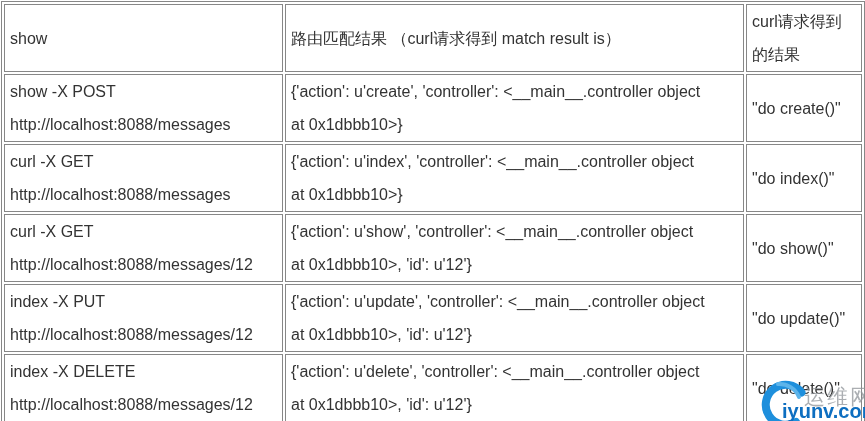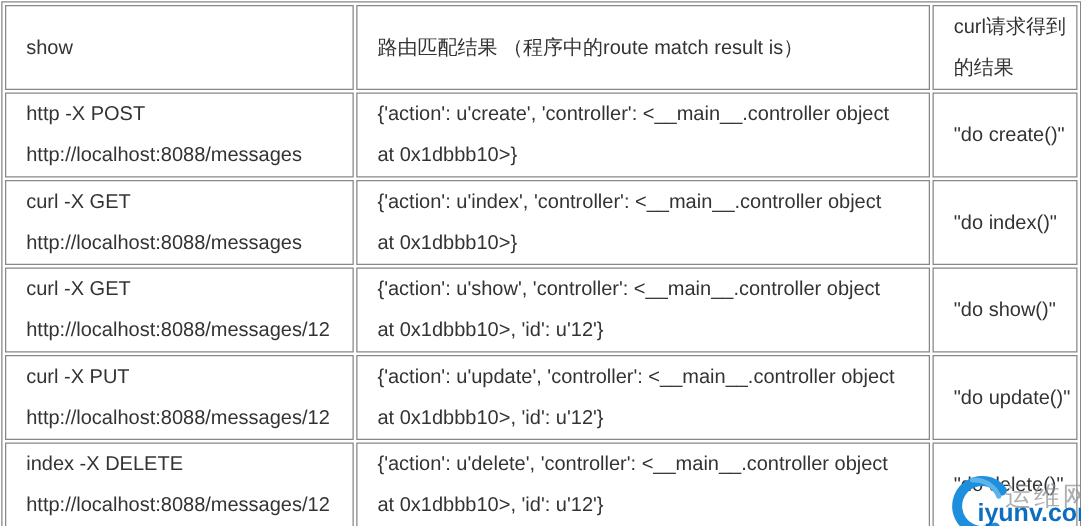--- a/index.html
+++ b/index.html
@@ -26,21 +26,21 @@
     border: 1px solid #878787;
     table-layout: fixed;
     background: #ffffff;
   }
   table.route-table th,
   table.route-table td {
     border: 1px solid #878787;
     font-weight: normal;
     text-align: left;
     vertical-align: middle;
-    padding: 0 16px;
+    padding: 0 5px;
     height: 65px;
     font-size: 16px;
     line-height: 33px;
     color: #333333;
     overflow: hidden;
   }
   .line { white-space: nowrap; }
   
   .watermark {
     position: absolute;
@@ -82,30 +82,30 @@
 
   <table class="route-table">
     <colgroup>
       <col style="width:279px">
       <col style="width:459px">
       <col style="width:116px">
     </colgroup>
     <tbody>
         <tr>
       <th>show</th>
-      <th>路由匹配结果 （程序中的route match result is）</th>
+      <th>路由匹配结果 （curl请求得到 match result is）</th>
       <th>
         <div class="line">curl请求得到</div>
         <div class="line">的结果</div>
       </th>
     </tr>
 
     <tr>
       <td>
-        <div class="line">http -X POST</div>
+        <div class="line">show -X POST</div>
         <div class="line">http://localhost:8088/messages</div>
       </td>
       <td>
         <div class="line">{'action': u'create', 'controller': &lt;__main__.controller object</div>
         <div class="line">at 0x1dbbb10&gt;}</div>
       </td>
       <td>
         <div class="line">"do create()"</div>
       </td>
     </tr>
@@ -133,21 +133,21 @@
         <div class="line">{'action': u'show', 'controller': &lt;__main__.controller object</div>
         <div class="line">at 0x1dbbb10&gt;, 'id': u'12'}</div>
       </td>
       <td>
         <div class="line">"do show()"</div>
       </td>
     </tr>
 
     <tr>
       <td>
-        <div class="line">curl -X PUT</div>
+        <div class="line">index -X PUT</div>
         <div class="line">http://localhost:8088/messages/12</div>
       </td>
       <td>
         <div class="line">{'action': u'update', 'controller': &lt;__main__.controller object</div>
         <div class="line">at 0x1dbbb10&gt;, 'id': u'12'}</div>
       </td>
       <td>
         <div class="line">"do update()"</div>
       </td>
     </tr>

